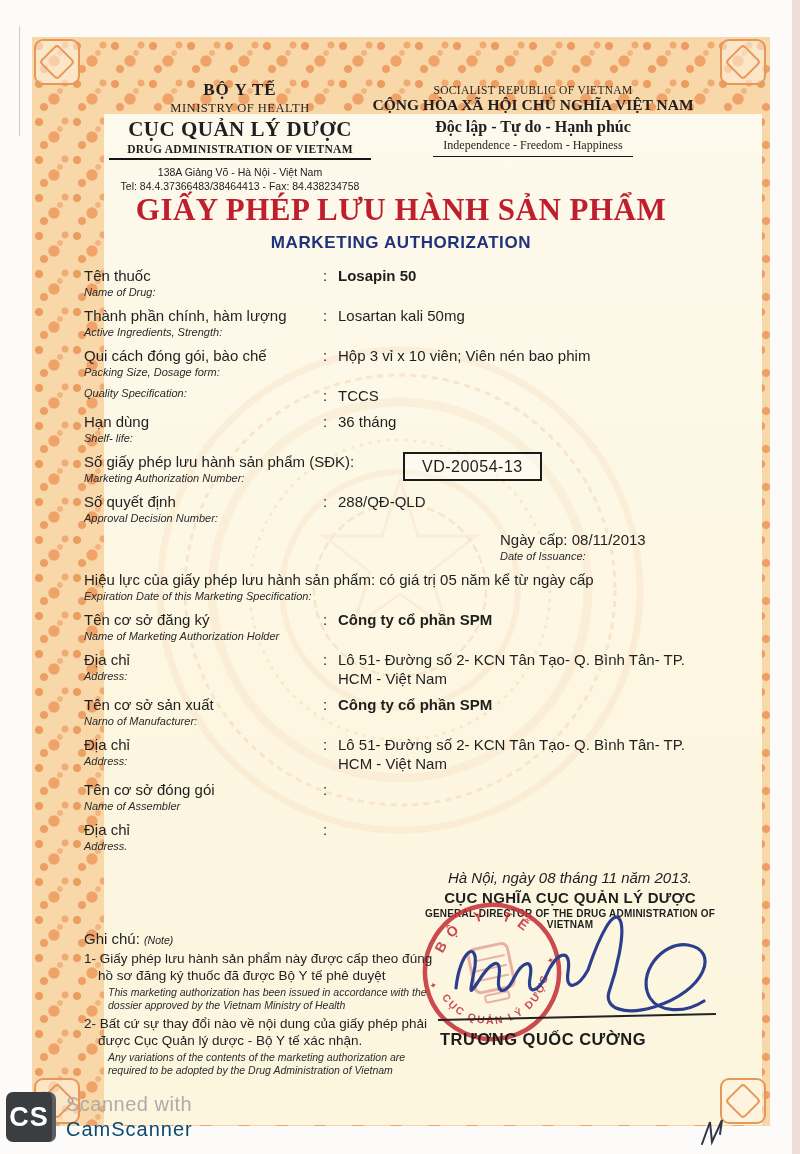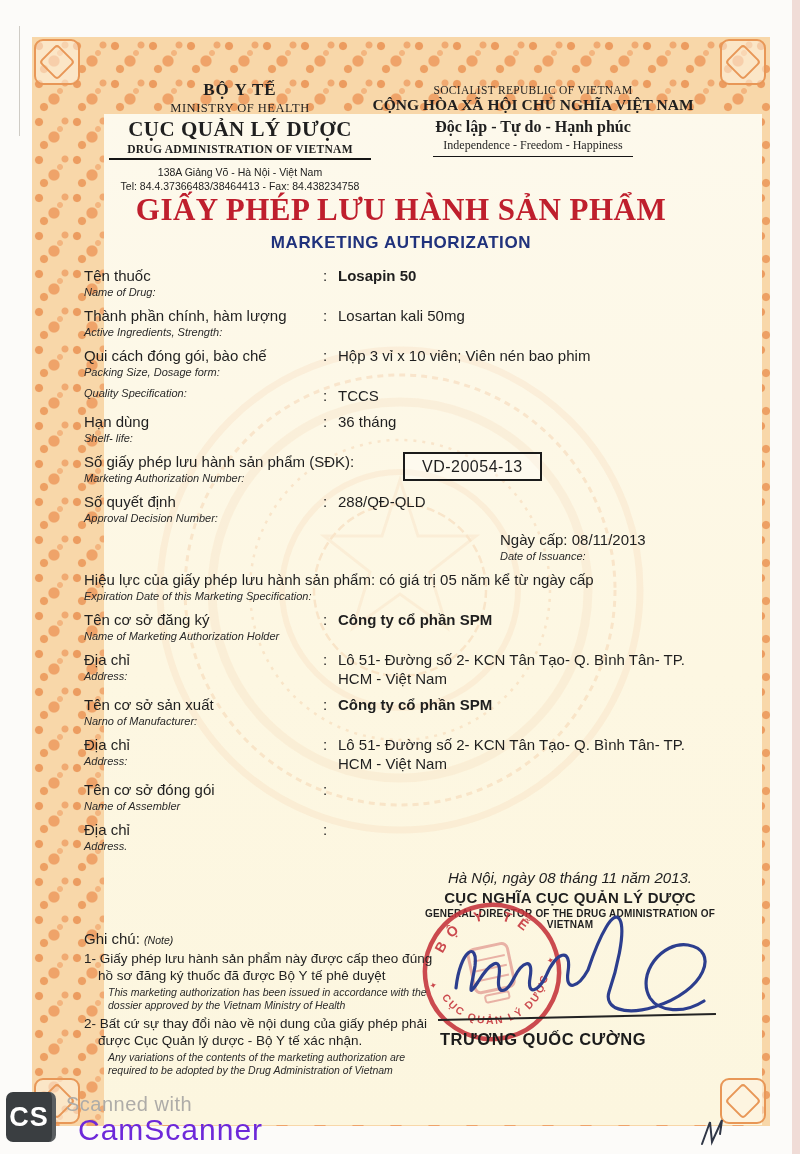--- a/index.html
+++ b/index.html
@@ -82,21 +82,21 @@
   .note-vi{font-size:13.5px;line-height:17px;margin-top:3px;padding-left:14px;text-indent:-14px;}
   .note-en{font-size:10.5px;font-style:italic;line-height:13px;margin:2px 0 2px 24px;color:#2b2b2b;}
 
   
   .cs-wrap{position:absolute;left:6px;top:1092px;display:flex;align-items:flex-start;z-index:6;}
   .cs-logo{width:50px;height:50px;background:#3a3e41;border-radius:7px;color:#ffffff;
            font-weight:bold;font-size:27px;display:flex;align-items:center;justify-content:center;
            letter-spacing:1px;border-right:4px solid #5a5e61;box-sizing:border-box;}
   .cs-text{margin-left:10px;color:#aeaca8;}
   .cs-l1{font-size:20px;line-height:24px;letter-spacing:.5px;}
-  .cs-l2{font-size:30px;line-height:27px;letter-spacing:1px;color:#6d28d9;margin-left:12px;}
+  .cs-l2{font-size:20px;line-height:27px;letter-spacing:1px;color:#0c4a6e;}
 
   .pen-mark{position:absolute;left:700px;top:1118px;}
 </style>
 </head>
 <body>
 
 <div class="page">
 
   <div class="scan-edge-left"></div>
   <div class="scan-edge-right"></div>

